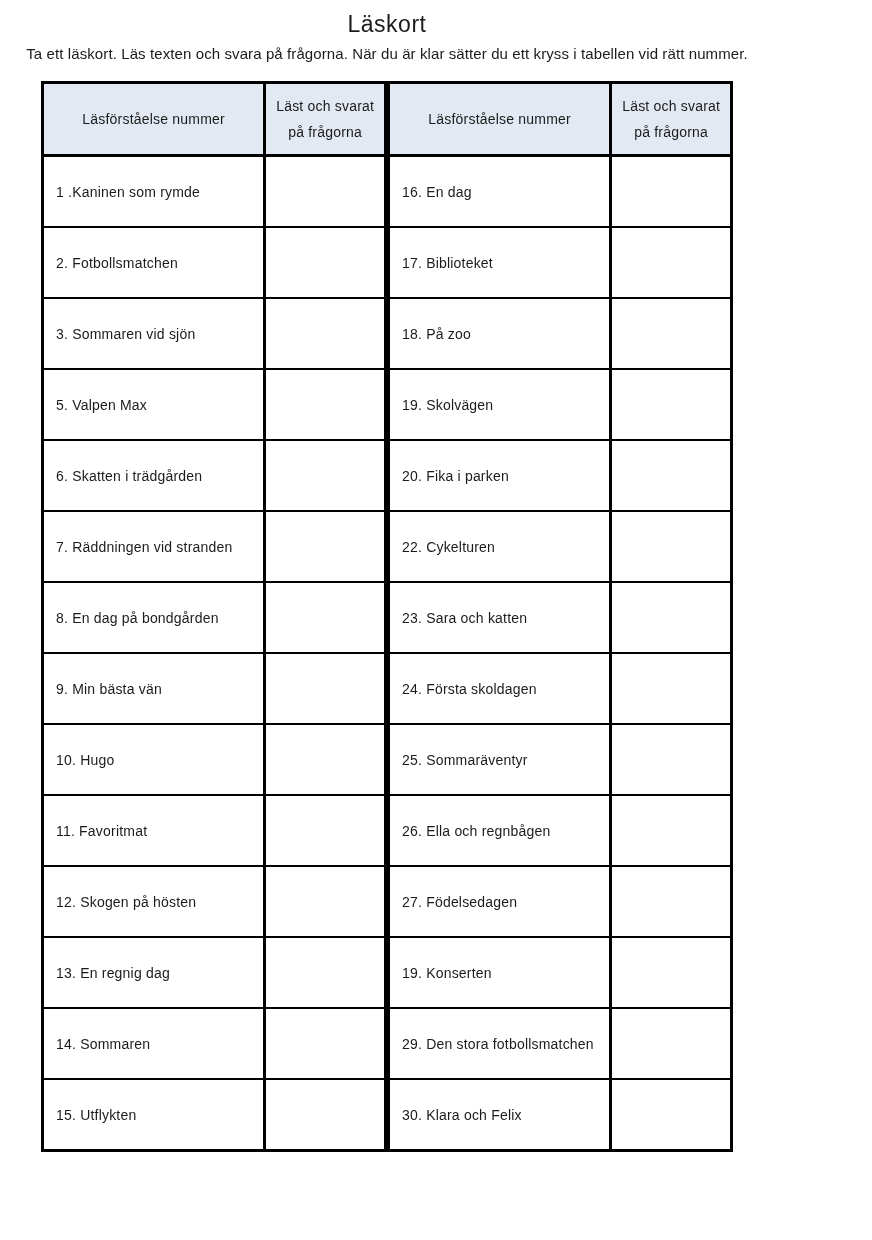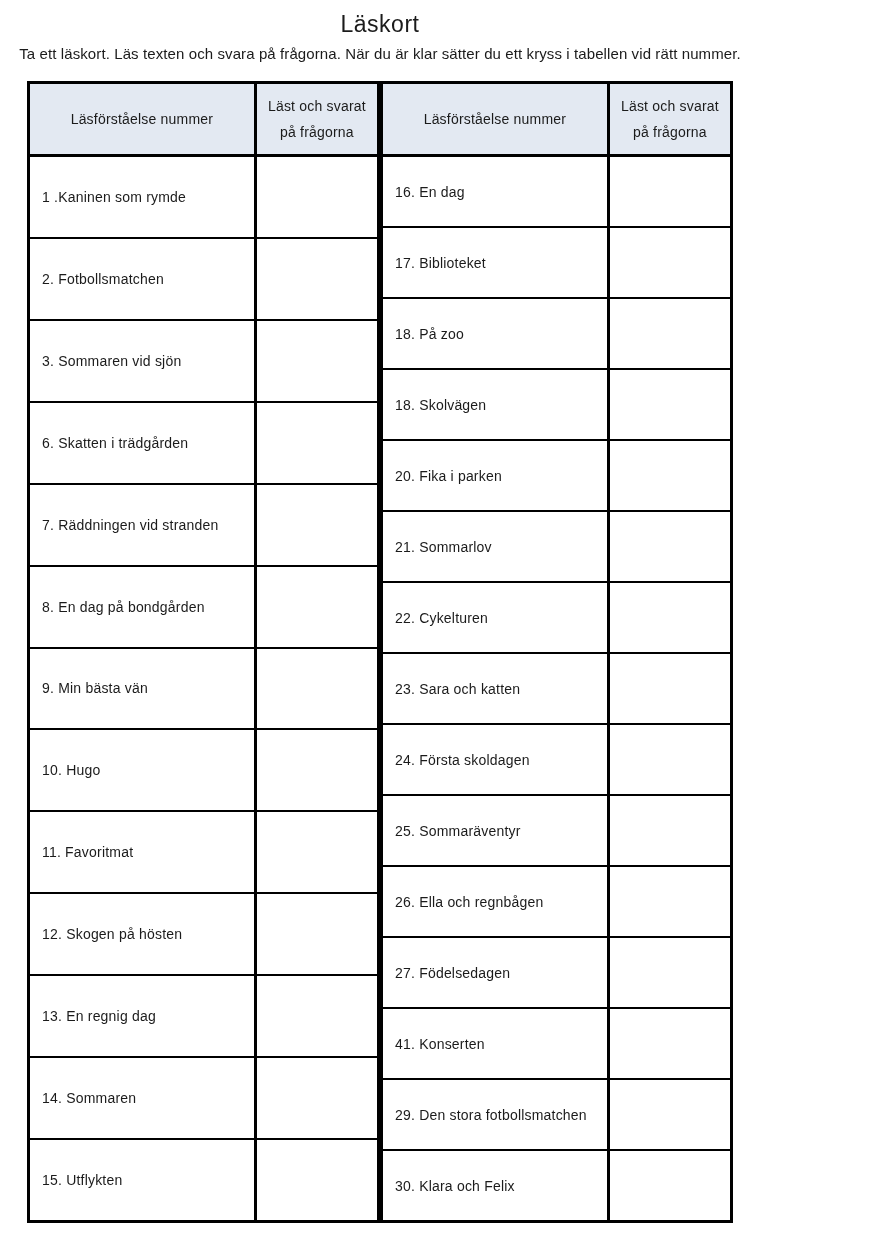--- a/index.html
+++ b/index.html
@@ -12,20 +12,21 @@
     height: 1240px;
     font-family: "Liberation Sans", sans-serif;
     color: #1b1b1b;
     overflow: hidden;
   }
   .page {
     width: 760px;
     height: 1240px;
     box-sizing: border-box;
     padding-top: 11px;
+    padding-left: 14px;
   }
   .page-title {
     margin: 0;
     text-align: center;
     font-size: 23px;
     font-weight: 500;
     letter-spacing: 0.5px;
   }
   .instructions {
     margin: 7px 0 0 0;
@@ -105,20 +106,24 @@
           </tr>
           <tr>
             <td class="title-cell">2. Fotbollsmatchen</td>
             <td class="check-cell"></td>
           </tr>
           <tr>
             <td class="title-cell">3. Sommaren vid sjön</td>
             <td class="check-cell"></td>
           </tr>
           <tr>
+            <td class="title-cell">5. Valpen Max</td>
+            <td class="check-cell"></td>
+          </tr>
+          <tr>
             <td class="title-cell">6. Skatten i trädgården</td>
             <td class="check-cell"></td>
           </tr>
           <tr>
             <td class="title-cell">7. Räddningen vid stranden</td>
             <td class="check-cell"></td>
           </tr>
           <tr>
             <td class="title-cell">8. En dag på bondgården</td>
             <td class="check-cell"></td>
@@ -172,32 +177,28 @@
           </tr>
           <tr>
             <td class="title-cell">17. Biblioteket</td>
             <td class="check-cell"></td>
           </tr>
           <tr>
             <td class="title-cell">18. På zoo</td>
             <td class="check-cell"></td>
           </tr>
           <tr>
-            <td class="title-cell">18. Skolvägen</td>
+            <td class="title-cell">19. Skolvägen</td>
             <td class="check-cell"></td>
           </tr>
           <tr>
             <td class="title-cell">20. Fika i parken</td>
             <td class="check-cell"></td>
           </tr>
           <tr>
-            <td class="title-cell">21. Sommarlov</td>
-            <td class="check-cell"></td>
-          </tr>
-          <tr>
             <td class="title-cell">22. Cykelturen</td>
             <td class="check-cell"></td>
           </tr>
           <tr>
             <td class="title-cell">23. Sara och katten</td>
             <td class="check-cell"></td>
           </tr>
           <tr>
             <td class="title-cell">24. Första skoldagen</td>
             <td class="check-cell"></td>
@@ -208,21 +209,21 @@
           </tr>
           <tr>
             <td class="title-cell">26. Ella och regnbågen</td>
             <td class="check-cell"></td>
           </tr>
           <tr>
             <td class="title-cell">27. Födelsedagen</td>
             <td class="check-cell"></td>
           </tr>
           <tr>
-            <td class="title-cell">41. Konserten</td>
+            <td class="title-cell">19. Konserten</td>
             <td class="check-cell"></td>
           </tr>
           <tr>
             <td class="title-cell">29. Den stora fotbollsmatchen</td>
             <td class="check-cell"></td>
           </tr>
           <tr>
             <td class="title-cell">30. Klara och Felix</td>
             <td class="check-cell"></td>
           </tr>

